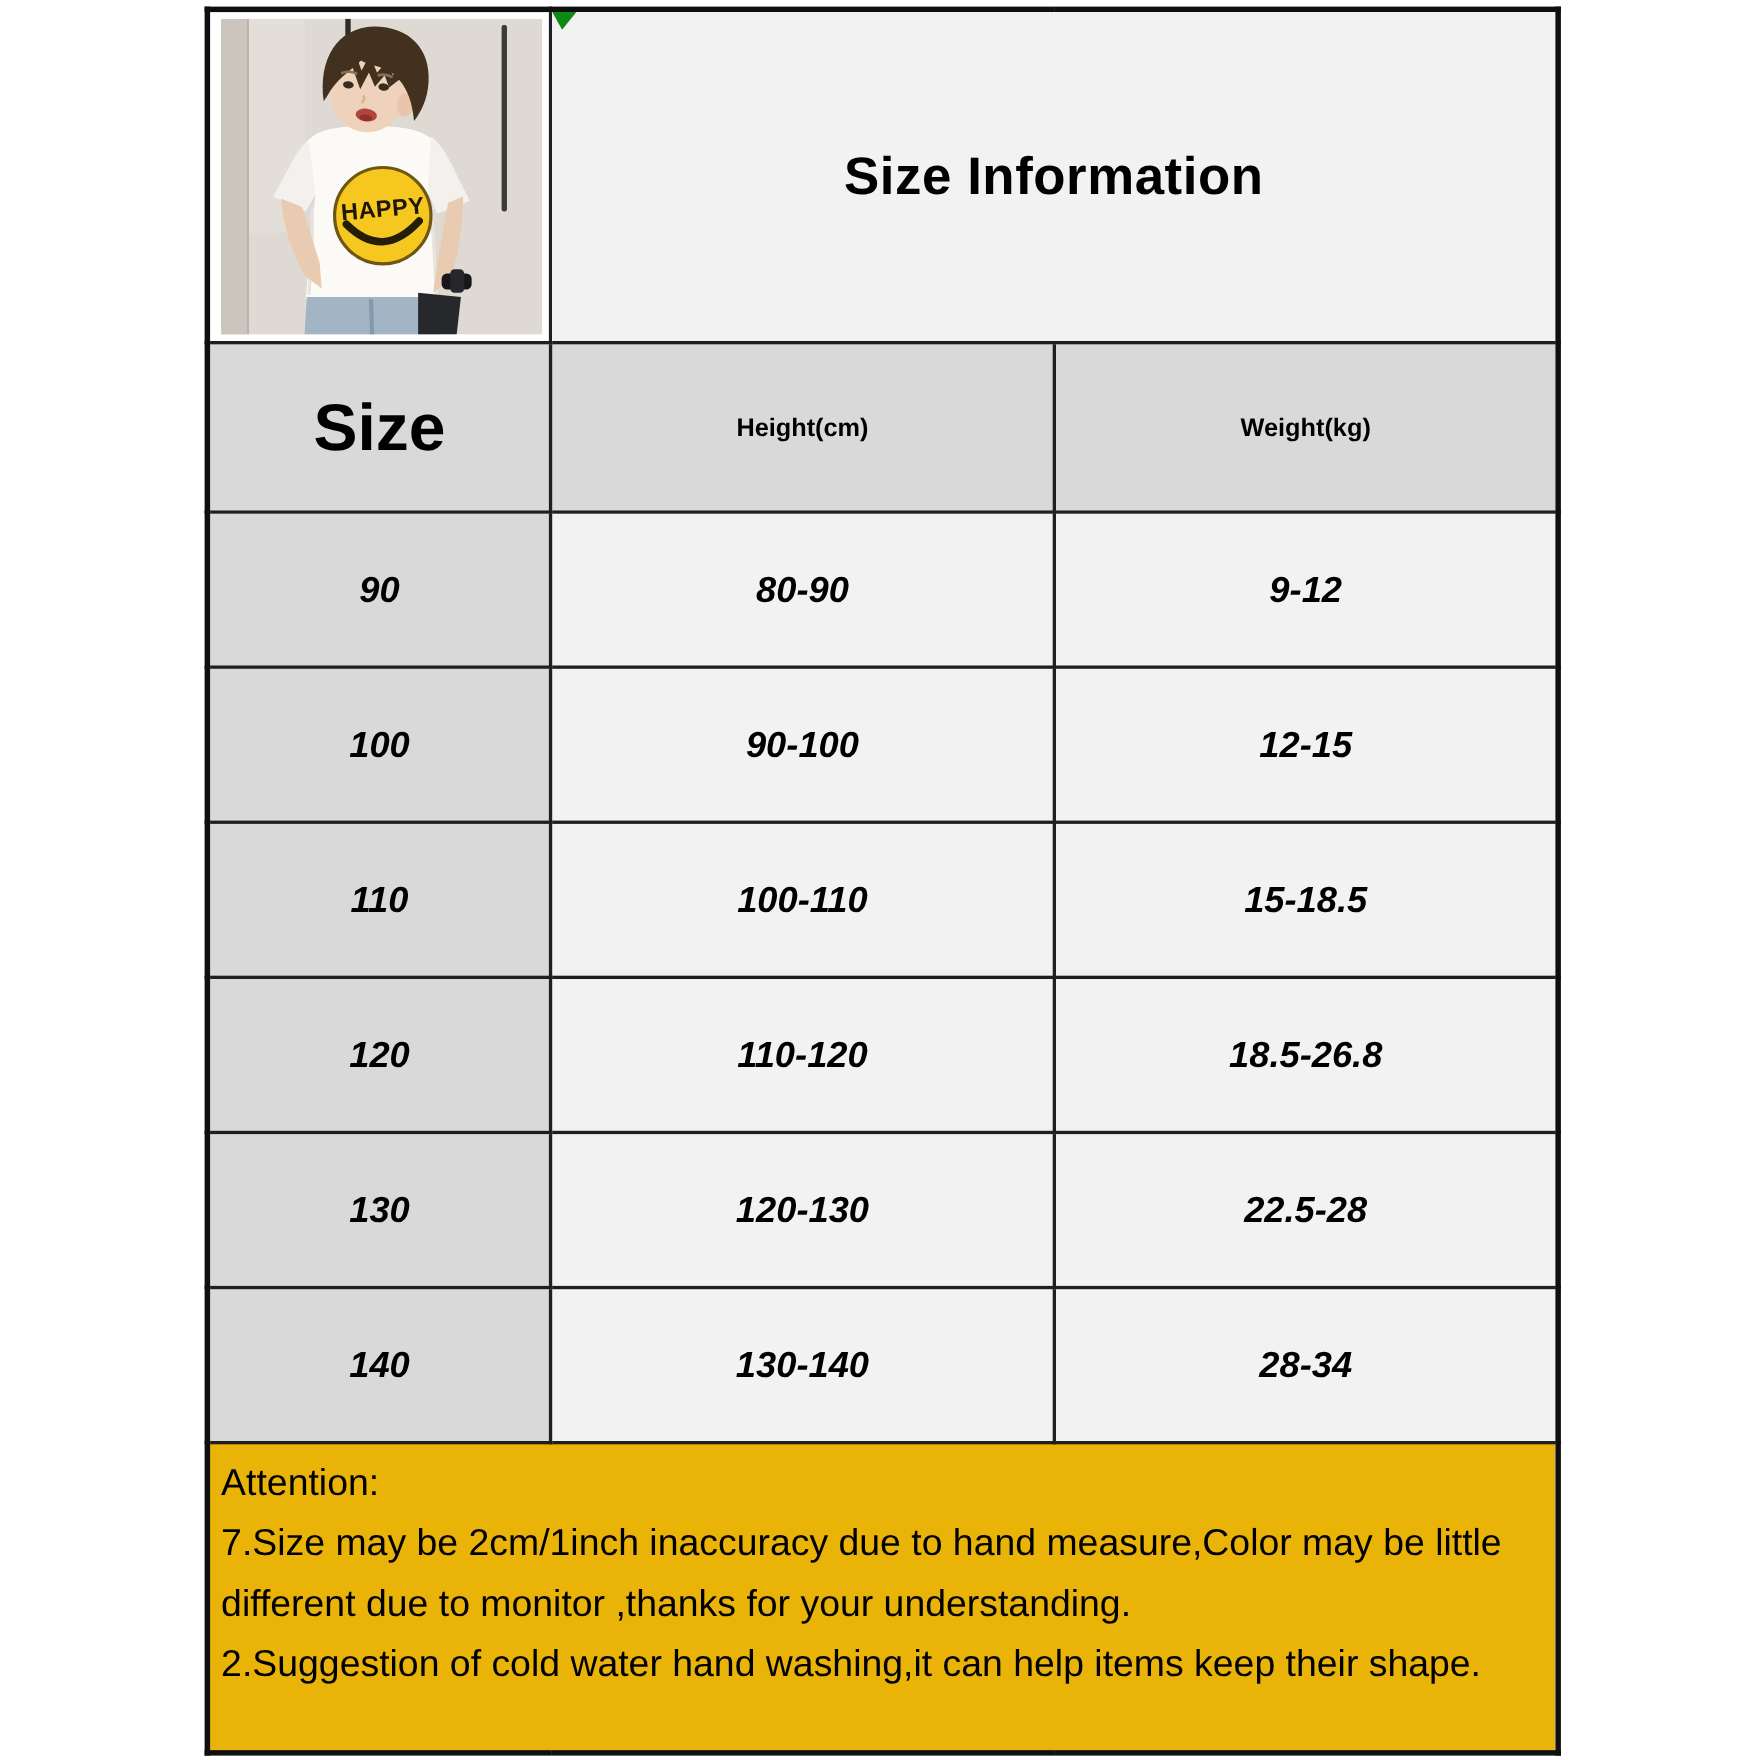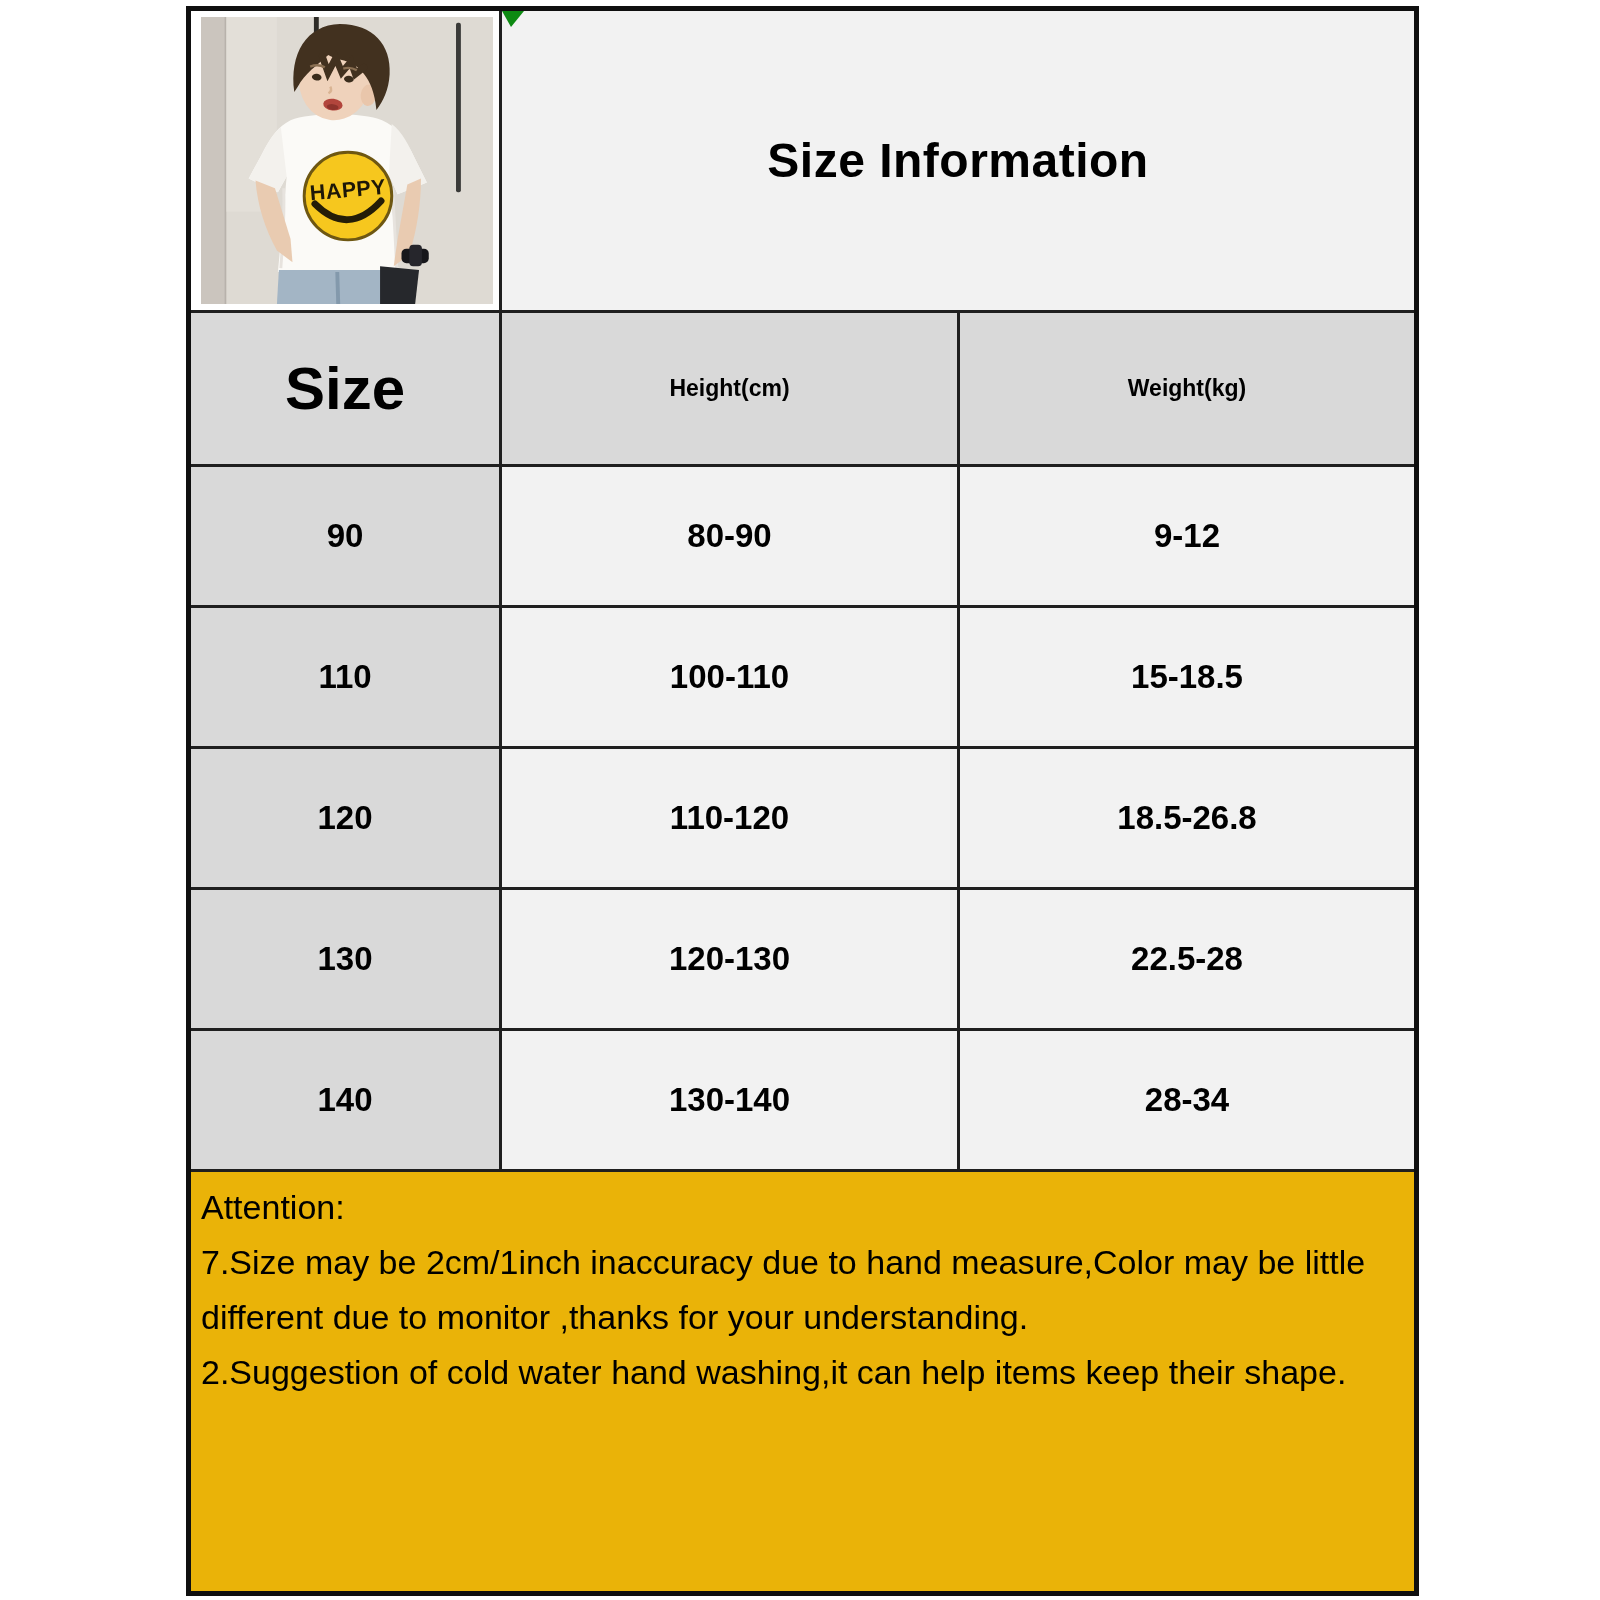--- a/index.html
+++ b/index.html
@@ -28,21 +28,21 @@
   td.title-cell { background: #f2f2f2; position: relative; }
   .corner-marker { position: absolute; top: 0; left: 0; line-height: 0; }
   .main-title { font-size: 48px; font-weight: bold; letter-spacing: 0.5px; }
 
   
   tr.header-row { height: 154px; }
   tr.header-row th { background: #d9d9d9; font-weight: bold; font-size: 23px; }
   tr.header-row th.size-head { font-size: 60px; }
 
   
-  tr.data-row { height: 141px; }
+  tr.data-row { height: 141px; font-style: italic; }
   tr.data-row td { background: #f2f2f2; font-size: 33px; font-weight: bold; }
   tr.data-row td.size-col { background: #d9d9d9; }
 
   
   tr.attention-row td {
     background: #eab308; text-align: left; vertical-align: top;
     padding: 8px 10px 0 10px;
     font-size: 34px; line-height: 1.62; font-weight: normal;
   }
 </style>
@@ -126,20 +126,25 @@
       <th>Height(cm)</th>
       <th>Weight(kg)</th>
     </tr>
 
     <tr class="data-row">
       <td class="size-col">90</td>
       <td>80-90</td>
       <td>9-12</td>
     </tr>
     <tr class="data-row">
+      <td class="size-col">100</td>
+      <td>90-100</td>
+      <td>12-15</td>
+    </tr>
+    <tr class="data-row">
       <td class="size-col">110</td>
       <td>100-110</td>
       <td>15-18.5</td>
     </tr>
     <tr class="data-row">
       <td class="size-col">120</td>
       <td>110-120</td>
       <td>18.5-26.8</td>
     </tr>
     <tr class="data-row">

